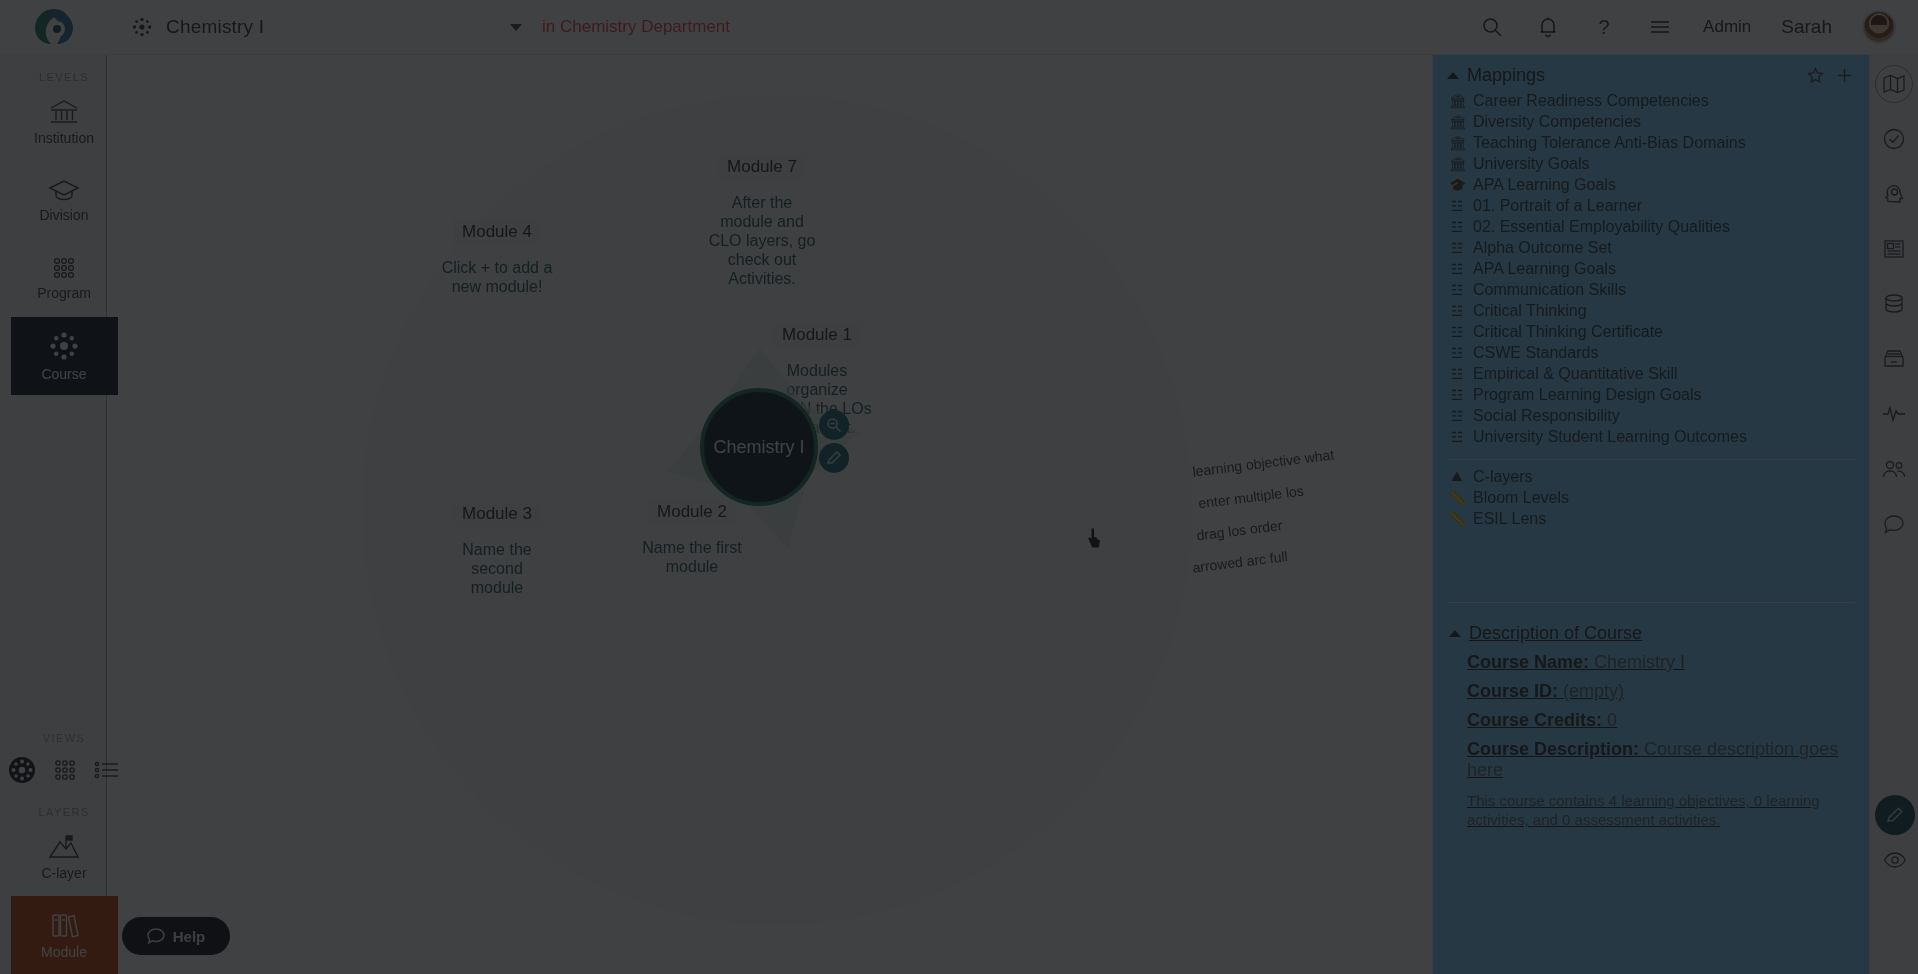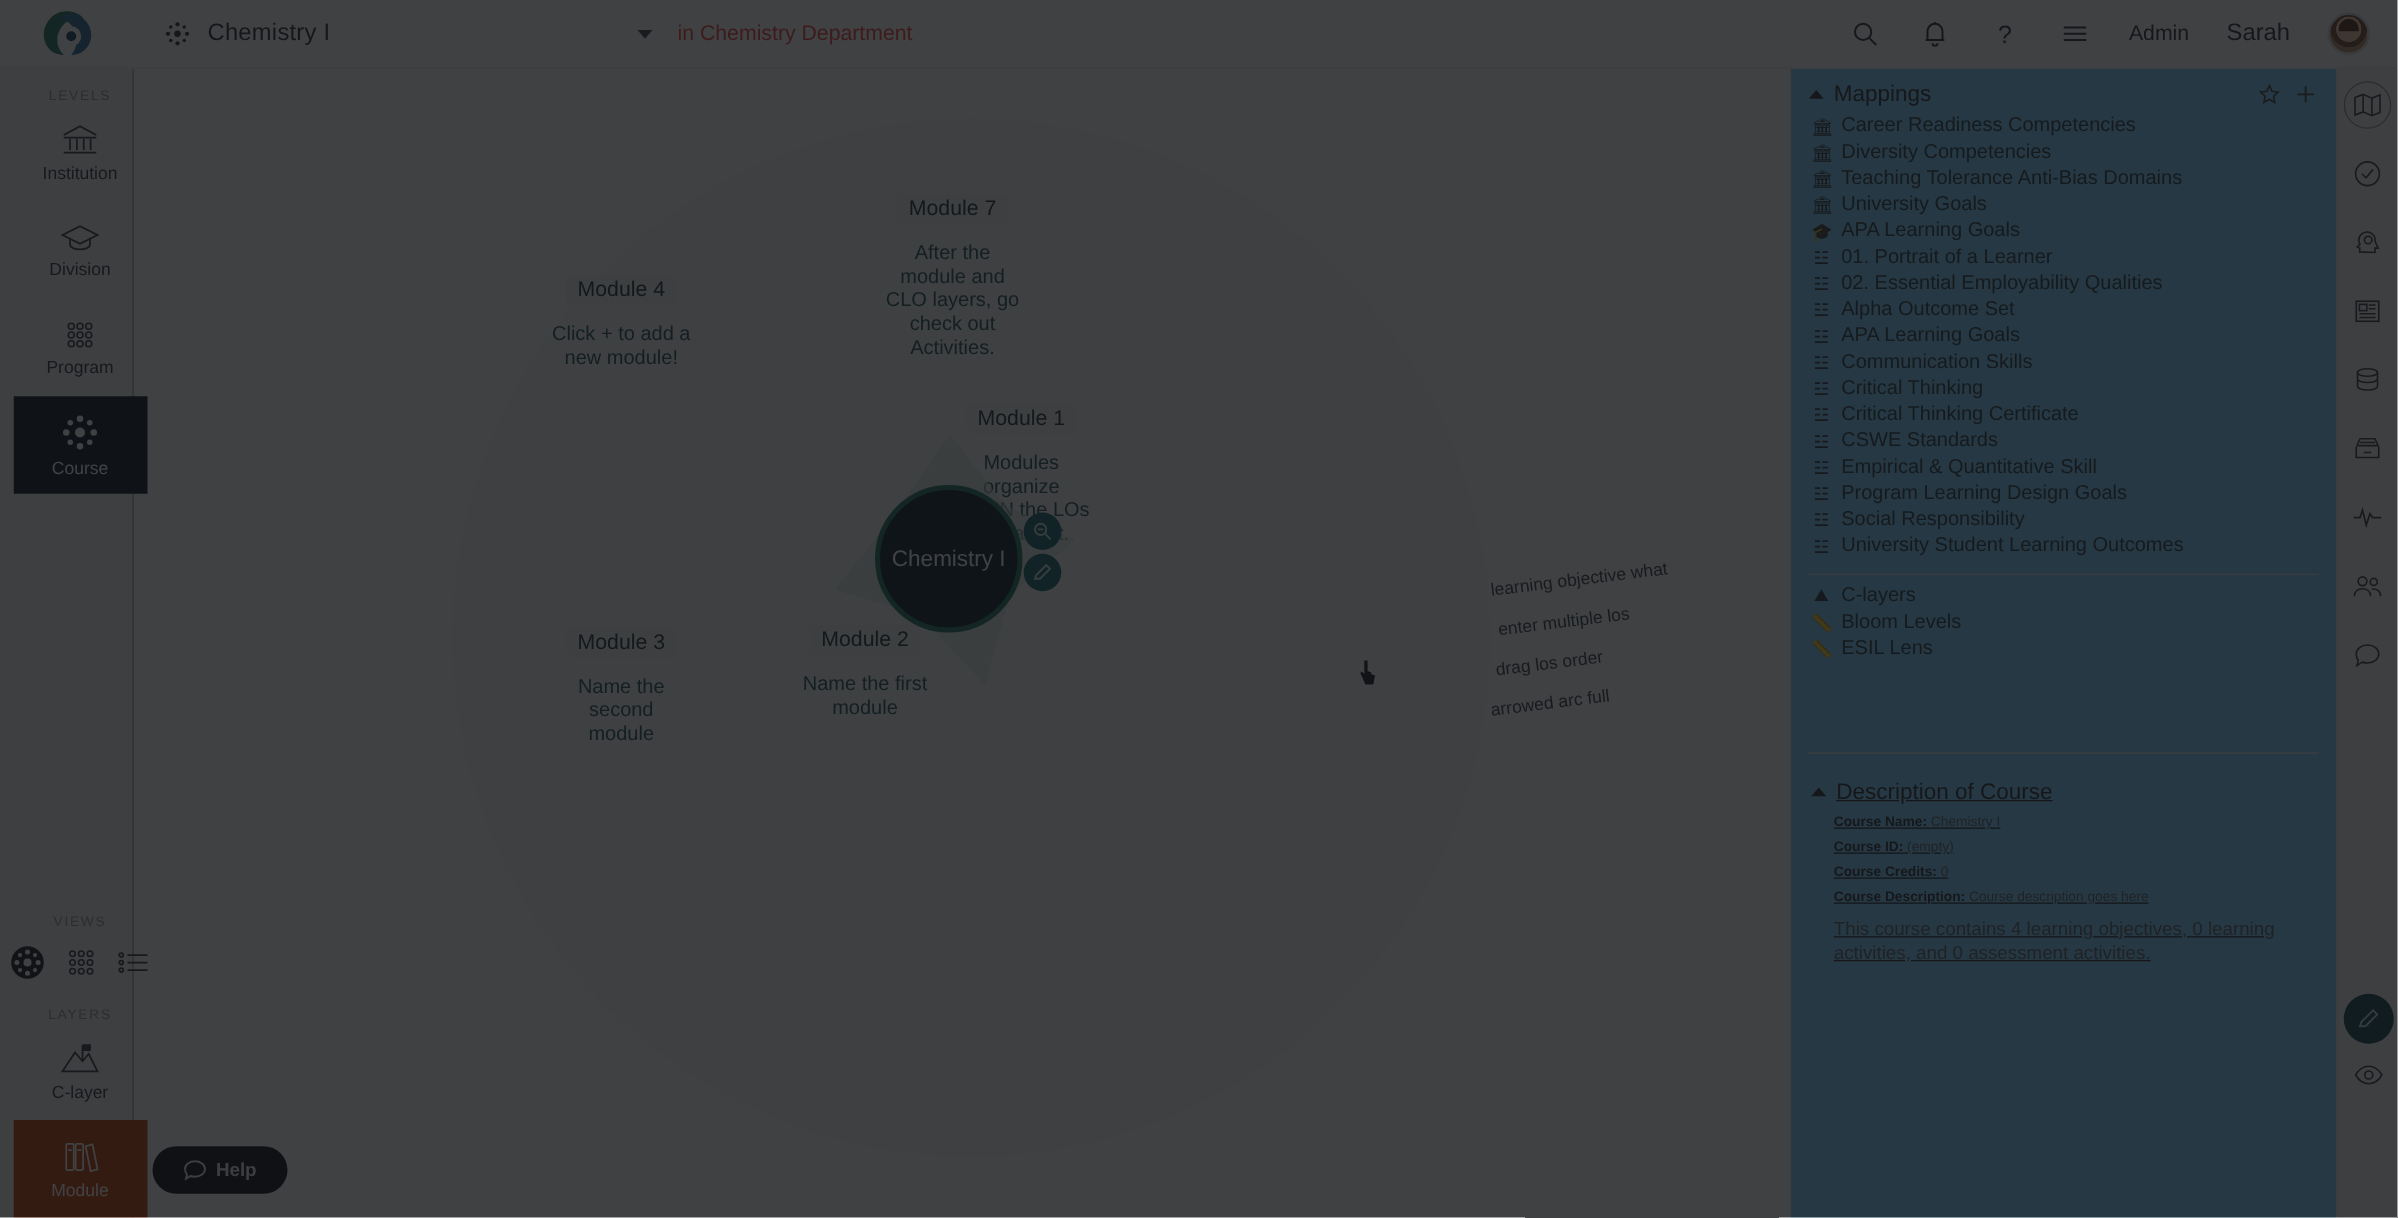--- a/index.html
+++ b/index.html
@@ -117,21 +117,21 @@
   .tri { width: 0; height: 0; border-left: 6px solid transparent; border-right: 6px solid transparent; border-bottom: 7px solid #2c3137; }
   .panel-title { font-size: 18px; color: #2b3038; }
   .head-actions { margin-left: auto; display: flex; align-items: center; gap: 12px; color: #3c4149; }
   .map-row {
     display: flex; align-items: center; gap: 8px; padding: 2px 16px; height: 21px;
     font-size: 16px; color: #283c45; cursor: pointer;
   }
   .map-row .gl { width: 16px; text-align: center; font-size: 14px; color: #2d3840; }
   .panel-divider { height: 1px; background: #e9e9e9; margin: 12px 14px 0 14px; }
   .desc { padding: 2px 16px 0 16px; text-decoration: underline; }
-  .desc-row { font-size: 11px; color: #2b3038; padding: 4px 0 4px 18px; }
+  .desc-row { font-size: 18px; color: #2b3038; padding: 4px 0 4px 18px; }
   .desc-row b { font-weight: bold; }
   .desc-row .v { color: #5d646b; }
   .desc-note { font-size: 15px; color: #5d646b; line-height: 19px; padding: 6px 0 0 18px; }
 
   
   .iconrail {
     position: absolute; left: 1869px; top: 55px; width: 49px; height: 919px;
     background: #f3f3f3; border-left: 1px solid #e6e6e6; z-index: 17;
     display: flex; flex-direction: column; align-items: center; padding-top: 10px; gap: 17px;
   }

